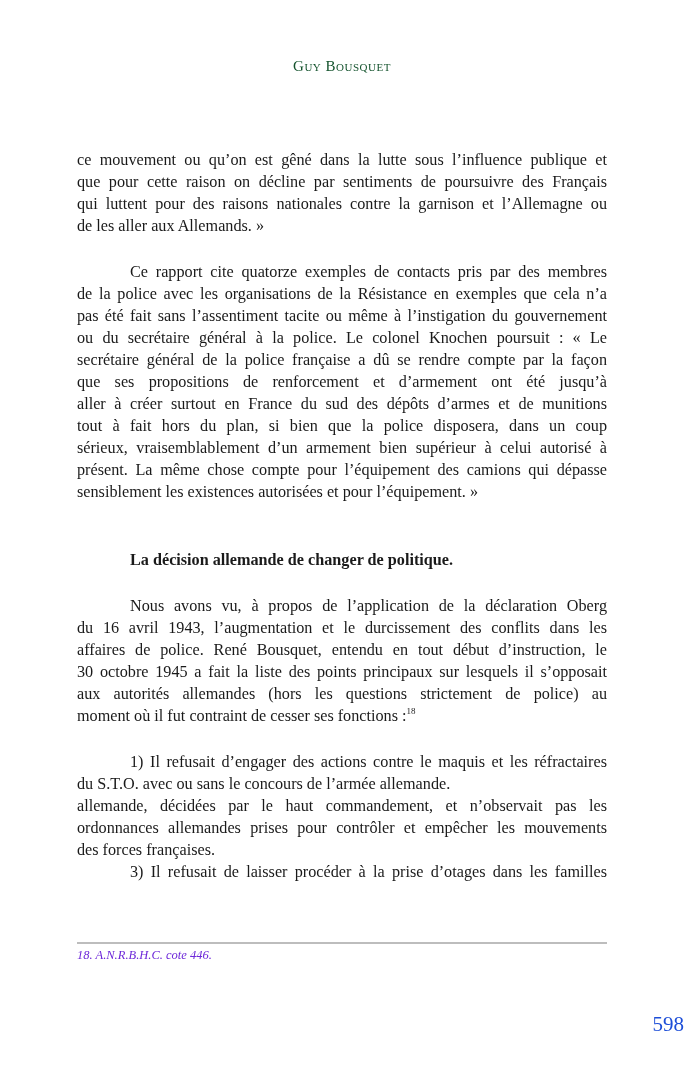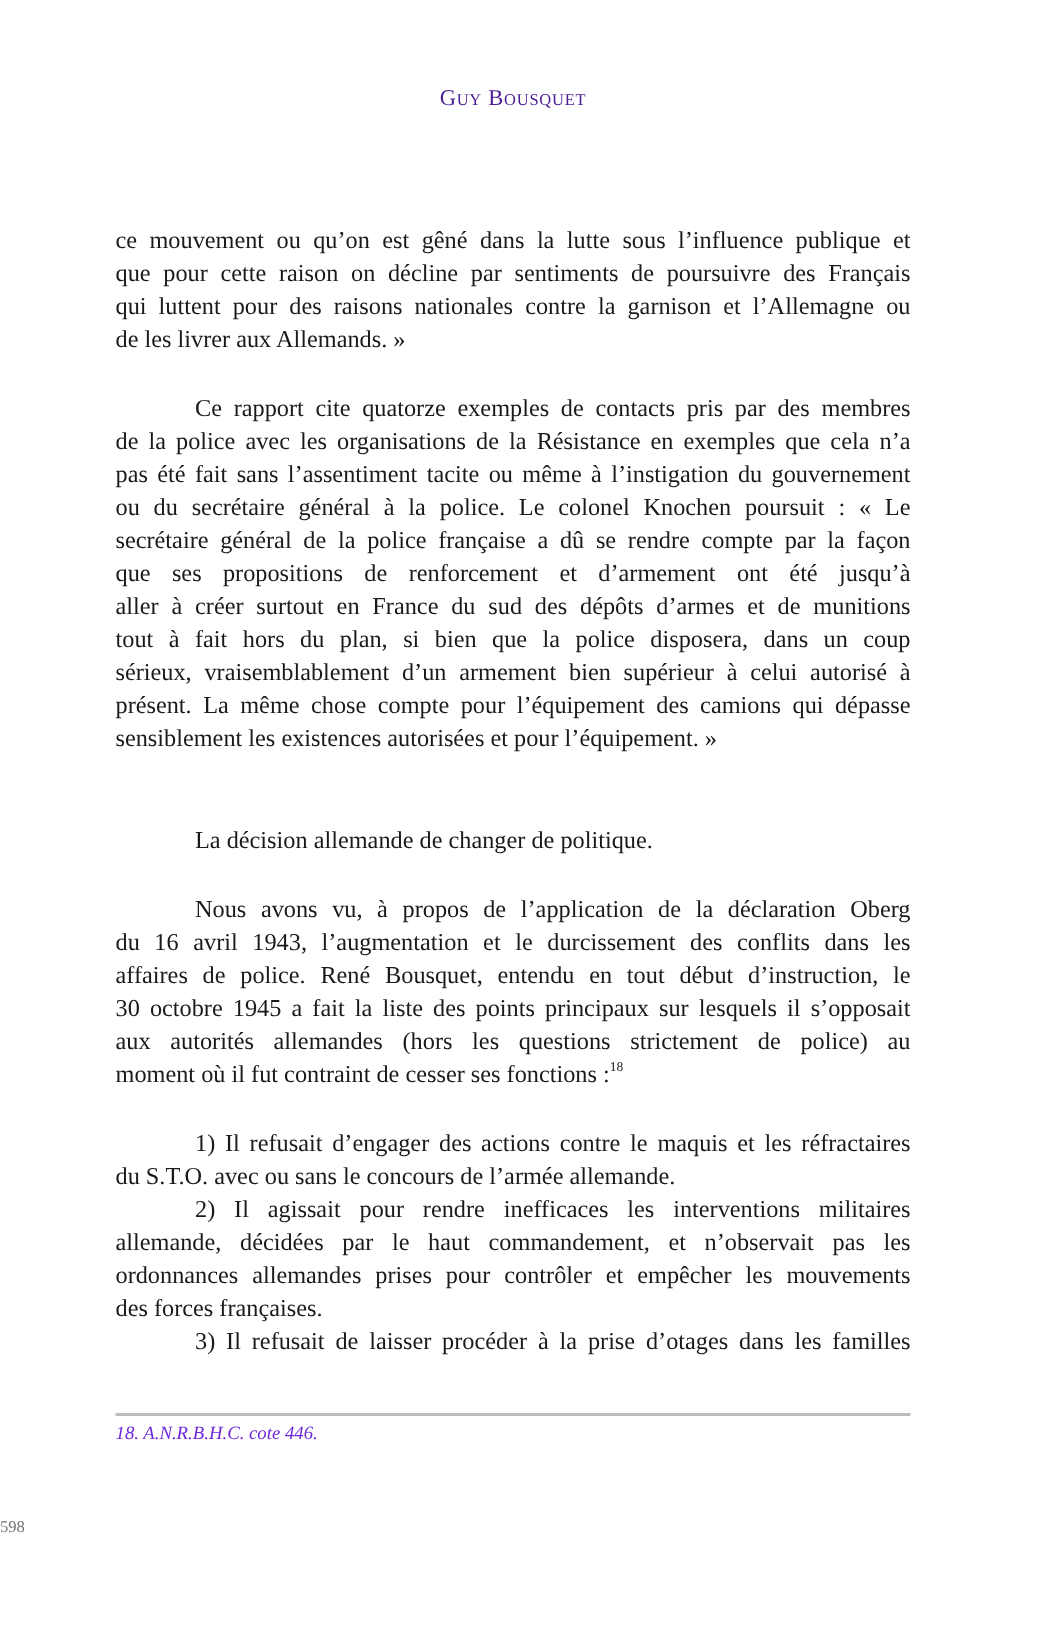--- a/index.html
+++ b/index.html
@@ -23,21 +23,21 @@
     }
     .running-head {
       position: absolute;
       top: 58px;
       left: 0;
       width: 684px;
       text-align: center;
       font-size: 15px;
       letter-spacing: 0.5px;
       font-variant: small-caps;
-      color: #4c1d95;
+      color: #14532d;
     }
     .text-block {
       position: absolute;
       left: 77px;
       width: 530px;
       font-size: 16.2px;
       line-height: 22px;
     }
     .line {
       display: block;
@@ -50,21 +50,21 @@
       text-align-last: left;
     }
     .line.indent {
       padding-left: 53px;
     }
     .heading {
       position: absolute;
       left: 130px;
       top: 549px;
       font-size: 16.2px;
-      font-weight: normal;
+      font-weight: bold;
       line-height: 22px;
       white-space: nowrap;
     }
     sup {
       font-size: 9px;
       vertical-align: 7px;
       line-height: 0;
     }
     .rule {
       position: absolute;
@@ -81,37 +81,37 @@
       font-size: 12.5px;
       font-style: italic;
       line-height: 18px;
       color: #6d28d9;
     }
     .page-number {
       position: absolute;
       top: 1012px;
       left: 0;
       width: 684px;
-      text-align: left;
-      font-size: 11px;
-      color: #737373;
+      text-align: right;
+      font-size: 21px;
+      color: #1d4ed8;
     }
   </style>
 </head>
 <body>
 
 <div class="page">
 
   <div class="running-head">Guy Bousquet</div>
 
   <div class="text-block" style="top:149px">
     <span class="line">ce mouvement ou qu’on est gêné dans la lutte sous l’influence publique et</span>
     <span class="line">que pour cette raison on décline par sentiments de poursuivre des Français</span>
     <span class="line">qui luttent pour des raisons nationales contre la garnison et l’Allemagne ou</span>
-    <span class="line last">de les livrer aux Allemands. »</span>
+    <span class="line last">de les aller aux Allemands. »</span>
   </div>
 
   <div class="text-block" style="top:261px">
     <span class="line indent">Ce rapport cite quatorze exemples de contacts pris par des membres</span>
     <span class="line">de la police avec les organisations de la Résistance en exemples que cela n’a</span>
     <span class="line">pas été fait sans l’assentiment tacite ou même à l’instigation du gouvernement</span>
     <span class="line">ou du secrétaire général à la police. Le colonel Knochen poursuit : « Le</span>
     <span class="line">secrétaire général de la police française a dû se rendre compte par la façon</span>
     <span class="line">que ses propositions de renforcement et d’armement ont été jusqu’à</span>
     <span class="line">aller à créer surtout en France du sud des dépôts d’armes et de munitions</span>
@@ -128,21 +128,20 @@
     <span class="line">du 16 avril 1943, l’augmentation et le durcissement des conflits dans les</span>
     <span class="line">affaires de police. René Bousquet, entendu en tout début d’instruction, le</span>
     <span class="line">30 octobre 1945 a fait la liste des points principaux sur lesquels il s’opposait</span>
     <span class="line">aux autorités allemandes (hors les questions strictement de police) au</span>
     <span class="line last"><span>moment où il fut contraint de cesser ses fonctions :</span><sup>18</sup></span>
   </div>
 
   <div class="text-block" style="top:751px">
     <span class="line indent">1) Il refusait d’engager des actions contre le maquis et les réfractaires</span>
     <span class="line last">du S.T.O. avec ou sans le concours de l’armée allemande.</span>
-    <span class="line indent">2) Il agissait pour rendre inefficaces les interventions militaires</span>
     <span class="line">allemande, décidées par le haut commandement, et n’observait pas les</span>
     <span class="line">ordonnances allemandes prises pour contrôler et empêcher les mouvements</span>
     <span class="line last">des forces françaises.</span>
     <span class="line indent">3) Il refusait de laisser procéder à la prise d’otages dans les familles</span>
   </div>
 
   <div class="rule"></div>
   <div class="footnote">18. A.N.R.B.H.C. cote 446.</div>
 
   <div class="page-number">598</div>

